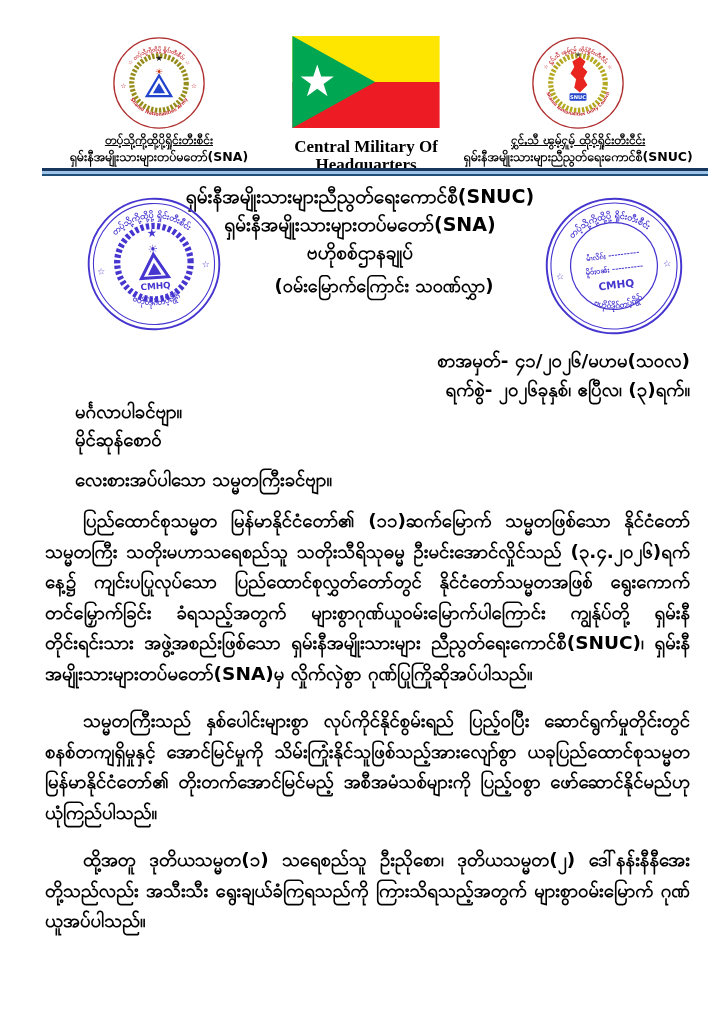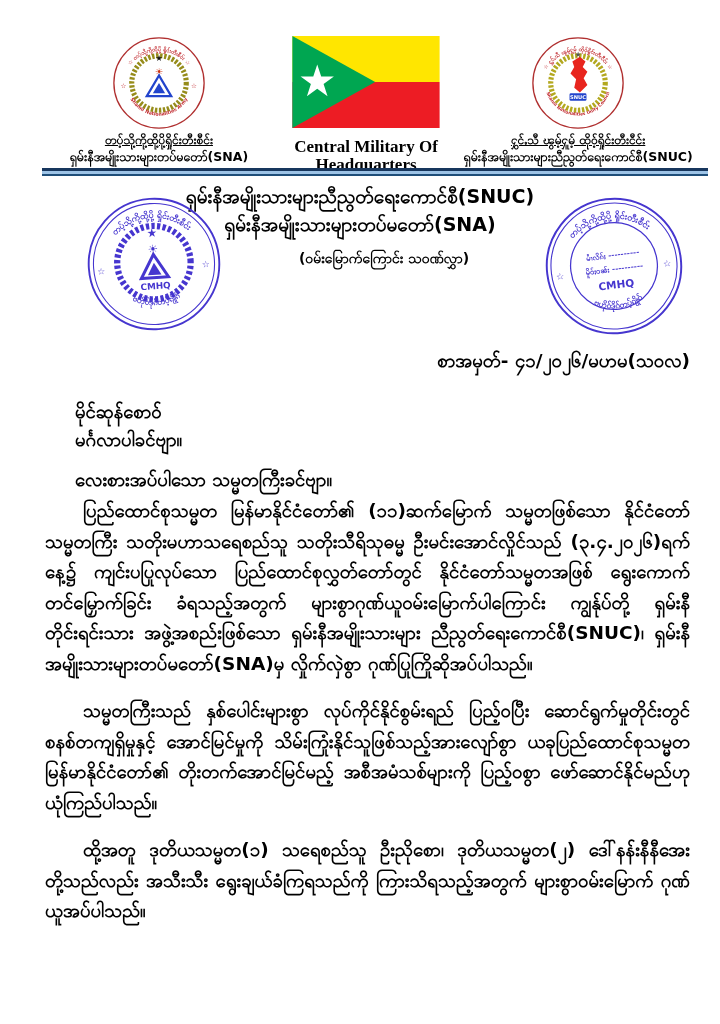--- a/index.html
+++ b/index.html
@@ -26,33 +26,33 @@
     font-weight:700;font-size:17px;line-height:1.05;}
   
   .divider{
     position:absolute;top:168px;left:42px;right:12px;height:3px;
     background:#9dc3e6;border-top:3px solid #17365d;border-bottom:2px solid #1f4e79;
   }
   
   .title-area{position:absolute;top:182px;left:0;right:0;height:160px;}
   .titles{text-align:center;font-weight:700;}
   .title-line{font-size:19px;line-height:28px;}
-  .title-line.big{font-size:14px;margin-top:6px;padding-left:48px;}
+  .title-line.big{font-size:18px;margin-top:6px;padding-left:48px;}
   .stamp{position:absolute;}
   .stamp-left{left:86px;top:14px;width:136px;height:136px;transform:rotate(-4deg);}
   .stamp-right{right:36px;top:14px;width:140px;height:140px;transform:rotate(-7deg);}
   
   .meta{position:absolute;top:346px;right:30px;text-align:right;font-weight:700;
     font-size:18.5px;line-height:29px;}
   .salutation{position:absolute;top:398px;left:75px;font-weight:700;font-size:18.5px;
     line-height:28px;}
   .salute-3{margin-top:12px;text-align:right;}
   .body-text{position:absolute;top:492px;left:45px;right:30px;font-weight:700;
     font-size:18.5px;line-height:30.5px;text-align:justify;}
-  .body-text p{margin:4px 0 17px 0;text-indent:38px;}
+  .body-text p{margin:14px 0 17px 0;text-indent:38px;}
 </style>
 </head>
 <body>
 
 <div class="page">
 
   <div class="header">
 
     <div class="org org-left">
       <svg class="seal-svg" viewBox="0 0 100 100">
@@ -143,20 +143,21 @@
       <polygon points="50,49 45,58 55,58" fill="#4636cf"></polygon>
       <text x="50" y="68.5" font-size="6.5" text-anchor="middle" fill="#4636cf" font-weight="bold">CMHQ</text>
       <text font-size="6" fill="#4636cf" font-weight="bold">
         <textPath href="#stBotL" startOffset="50%" text-anchor="middle">ဗဟိုဝ်ဒိုၵ်တပ့်ၵျိုၵ်</textPath>
       </text>
     </svg>
 
     <div class="titles">
       <div class="title-line">ရှမ်းနီအမျိုးသားများညီညွတ်ရေးကောင်စီ(SNUC)</div>
       <div class="title-line">ရှမ်းနီအမျိုးသားများတပ်မတော်(SNA)</div>
+      <div class="title-line">ဗဟိုစစ်ဌာနချုပ်</div>
       <div class="title-line big">(ဝမ်းမြောက်ကြောင်း သဝဏ်လွှာ)</div>
     </div>
 
     <svg class="stamp stamp-right" viewBox="0 0 100 100">
       <circle cx="50" cy="50" r="48" fill="none" stroke="#4636cf" stroke-width="1.4"></circle>
       <circle cx="50" cy="50" r="45" fill="none" stroke="#4636cf" stroke-width="0.8"></circle>
       <defs>
         <path id="stTopR" d="M 12,54 A 38,38 0 0 1 88,54" fill="none"></path>
         <path id="stBotR" d="M 16,56 A 36,36 0 0 0 84,56" fill="none"></path>
       </defs>
@@ -170,25 +171,26 @@
       <text x="50" y="54" font-size="5.4" text-anchor="middle" fill="#4636cf" font-weight="bold">မိူဝ်ႈဝၼ်း ----------</text>
       <text x="50" y="66" font-size="7.5" text-anchor="middle" fill="#4636cf" font-weight="bold">CMHQ</text>
       <text font-size="6" fill="#4636cf" font-weight="bold">
         <textPath href="#stBotR" startOffset="50%" text-anchor="middle">ဗဟိုဝ်ဒိုၵ်တပ့်ၵျိုၵ်</textPath>
       </text>
     </svg>
   </div>
 
   <div class="meta">
     <div>စာအမှတ်- ၄၁/၂၀၂၆/မဟမ(သဝလ)</div>
+    <div>ရက်စွဲ- ၂၀၂၆ခုနှစ်၊ ဧပြီလ၊ (၃)ရက်။</div>
   </div>
 
   <div class="salutation">
+    <div>မင်္ဂလာပါခင်ဗျာ။</div>
     <div>မိုင်ဆုန်စောဝ်</div>
-    <div>မင်္ဂလာပါခင်ဗျာ။</div>
     <div class="salute-3">လေးစားအပ်ပါသော သမ္မတကြီးခင်ဗျာ။</div>
   </div>
 
   <div class="body-text">
     <p>ပြည်ထောင်စုသမ္မတ မြန်မာနိုင်ငံတော်၏ (၁၁)ဆက်မြောက် သမ္မတဖြစ်သော နိုင်ငံတော်သမ္မတကြီး သတိုးမဟာသရေစည်သူ သတိုးသီရိသုဓမ္မ ဦးမင်းအောင်လှိုင်သည် (၃.၄.၂၀၂၆)ရက်နေ့၌ ကျင်းပပြုလုပ်သော ပြည်ထောင်စုလွှတ်တော်တွင် နိုင်ငံတော်သမ္မတအဖြစ် ရွေးကောက်တင်မြှောက်ခြင်း ခံရသည့်အတွက် များစွာဂုဏ်ယူဝမ်းမြောက်ပါကြောင်း ကျွန်ုပ်တို့ ရှမ်းနီတိုင်းရင်းသား အဖွဲ့အစည်းဖြစ်သော ရှမ်းနီအမျိုးသားများ ညီညွတ်ရေးကောင်စီ(SNUC)၊ ရှမ်းနီအမျိုးသားများတပ်မတော်(SNA)မှ လှိုက်လှဲစွာ ဂုဏ်ပြုကြိုဆိုအပ်ပါသည်။</p>
     <p>သမ္မတကြီးသည် နှစ်ပေါင်းများစွာ လုပ်ကိုင်နိုင်စွမ်းရည် ပြည့်ဝပြီး ဆောင်ရွက်မှုတိုင်းတွင် စနစ်တကျရှိမှုနှင့် အောင်မြင်မှုကို သိမ်းကြုံးနိုင်သူဖြစ်သည့်အားလျော်စွာ ယခုပြည်ထောင်စုသမ္မတ မြန်မာနိုင်ငံတော်၏ တိုးတက်အောင်မြင်မည့် အစီအမံသစ်များကို ပြည့်ဝစွာ ဖော်ဆောင်နိုင်မည်ဟု ယုံကြည်ပါသည်။</p>
     <p>ထို့အတူ ဒုတိယသမ္မတ(၁) သရေစည်သူ ဦးညိုစော၊ ဒုတိယသမ္မတ(၂) ဒေါ်နန်းနီနီအေး တို့သည်လည်း အသီးသီး ရွေးချယ်ခံကြရသည်ကို ကြားသိရသည့်အတွက် များစွာဝမ်းမြောက် ဂုဏ်ယူအပ်ပါသည်။</p>
   </div>
 
 </div>

